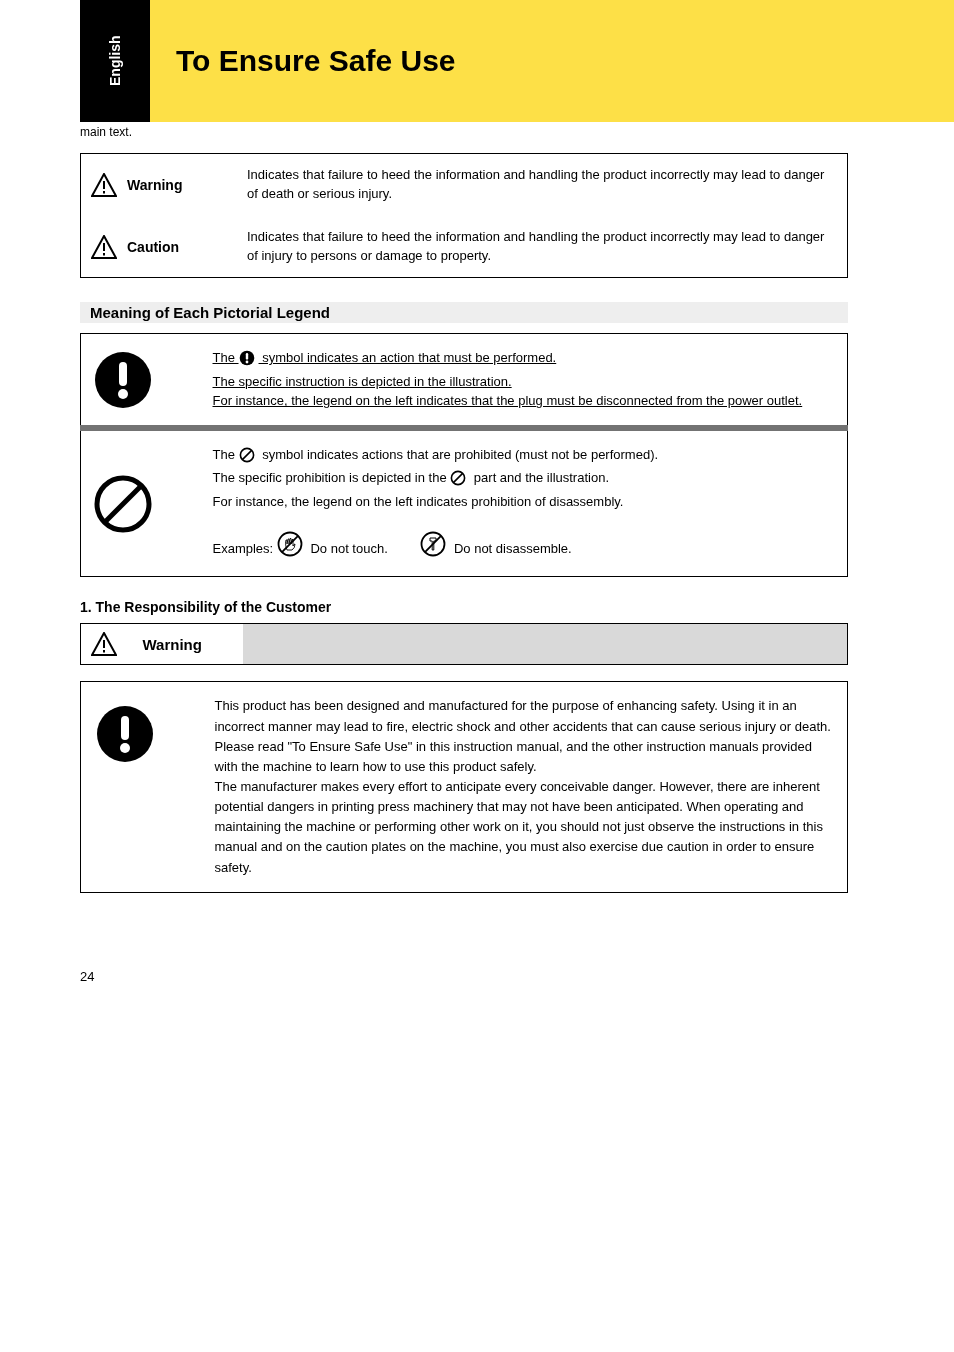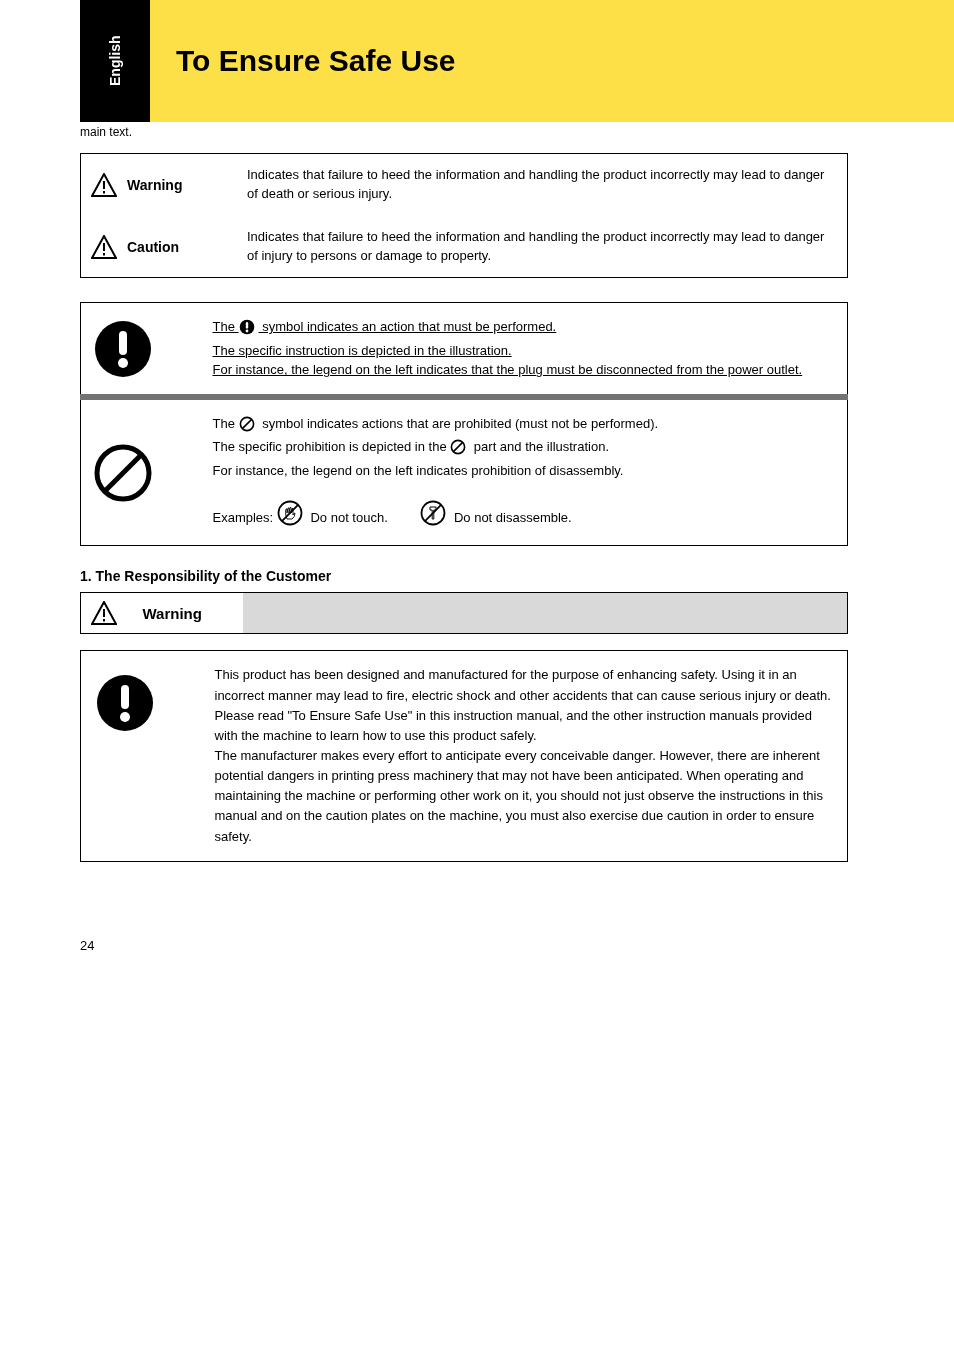--- a/index.html
+++ b/index.html
@@ -214,20 +214,23 @@
               <rect x="12" y="18" width="2" height="2.5" fill="#000"></rect>
             </svg>
           </span>
         </td>
         <td class="label-cell">Caution</td>
         <td class="text-cell">Indicates that failure to heed the information and handling the product incorrectly may lead to danger of injury to persons or damage to property.</td>
       </tr>
     </tbody>
       </table>
 
+    <div class="section-band">
+      <span>Meaning of Each Pictorial Legend</span>
+    </div>
 
     <table class="legends-table">
       <tbody>
           <tr>
         <td class="big-icon-cell">
           <span>
             <svg width="60" height="60" viewBox="0 0 60 60">
               <circle cx="30" cy="30" r="28" fill="#000"></circle>
               <rect x="26" y="12" width="8" height="24" rx="4" fill="#fff"></rect>
               <circle cx="30" cy="44" r="5" fill="#fff"></circle>

